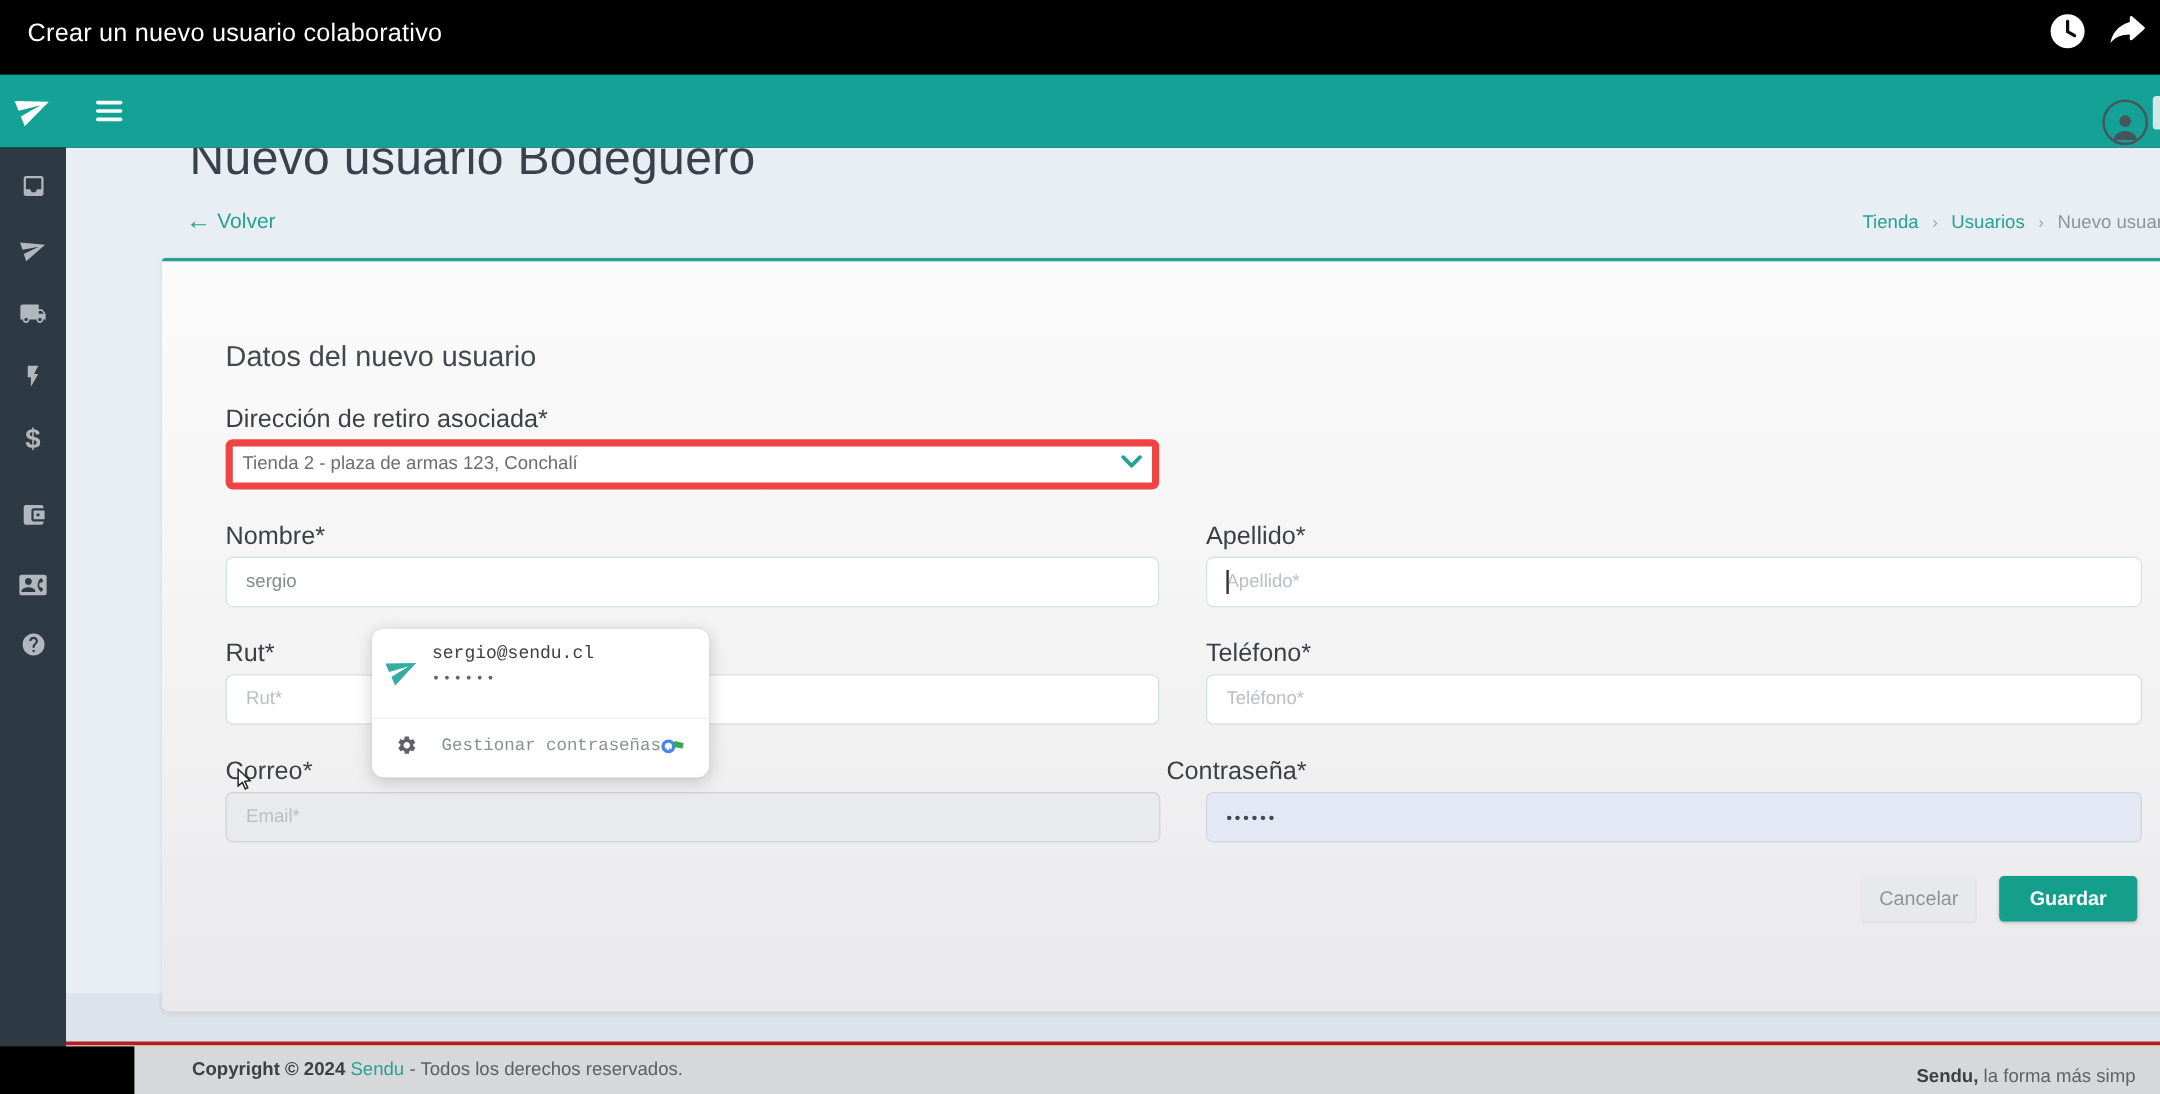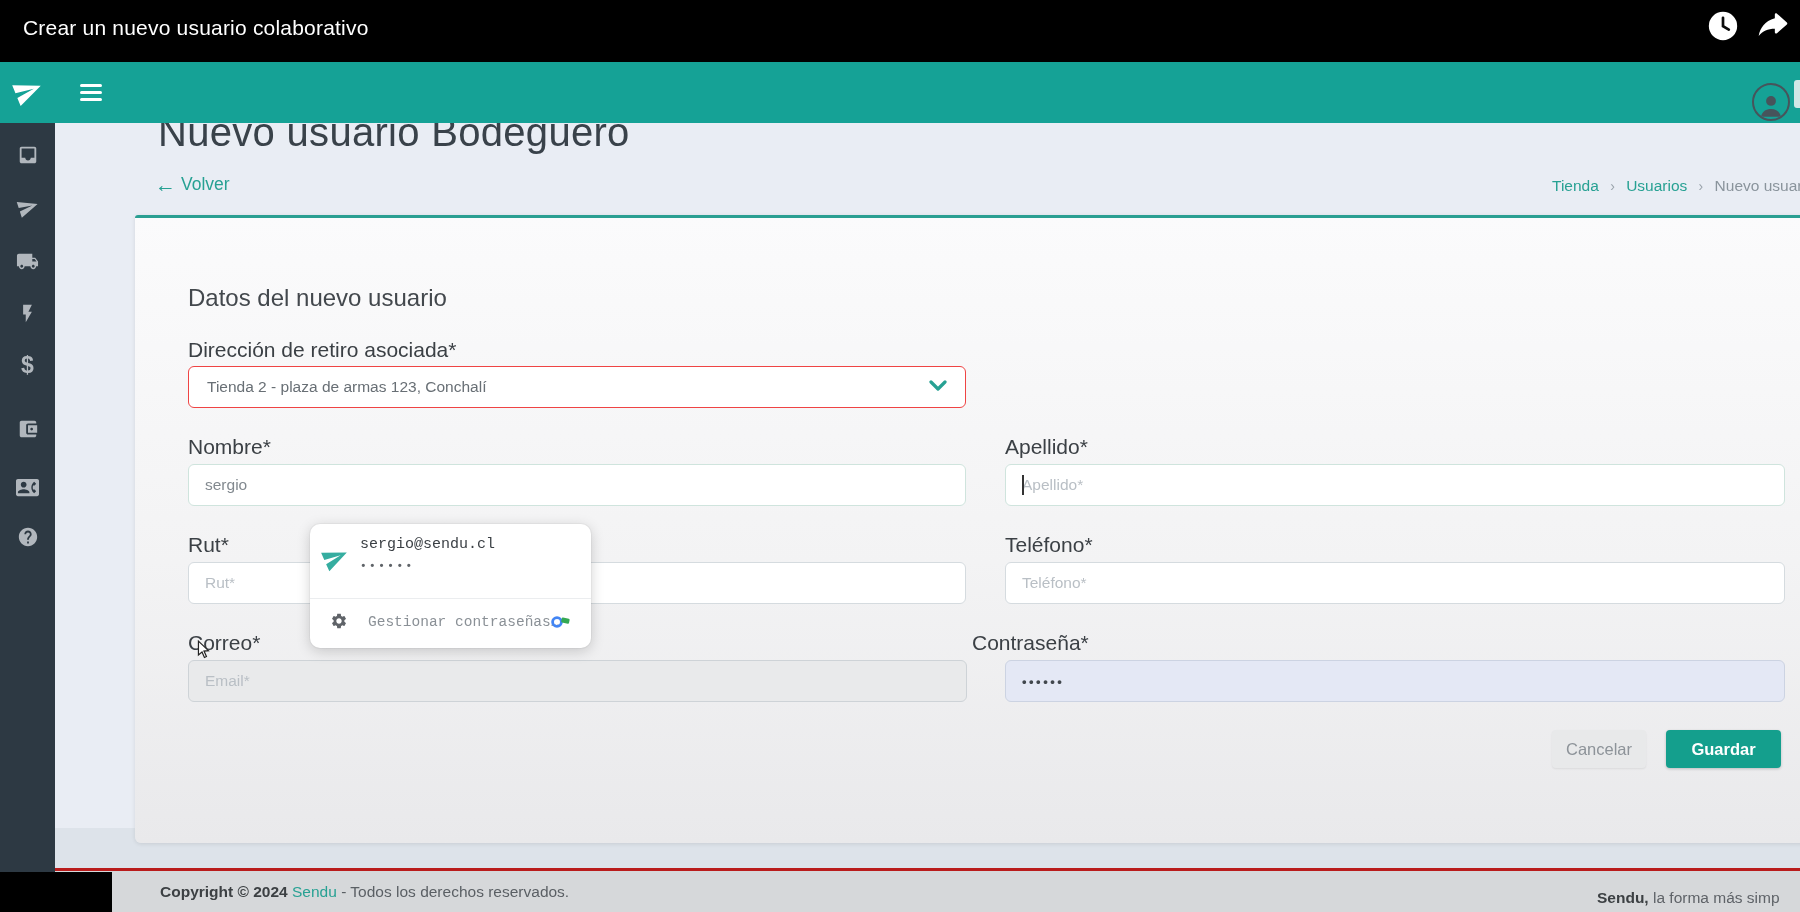--- a/index.html
+++ b/index.html
@@ -42,22 +42,22 @@
   .card{left:135px;top:215px;width:1675px;height:625px;z-index:2;
         background:linear-gradient(180deg,#fbfbfc 0%,#f3f3f4 55%,#e9e9eb 100%);
         border-top:3px solid var(--c-cardline,#2a9f92);border-radius:3px 3px 6px 6px;
         box-shadow:0 1px 4px rgba(0,0,0,.10);}
   .section-title{left:188px;top:284px;z-index:3;font-size:24px;color:#43484d;}
   .flabel{z-index:3;font-size:21px;font-weight:normal;color:#3b4045;}
   .finput{z-index:3;box-sizing:border-box;height:42px;border-radius:6px;background:#fff;
           border:1px solid #d5dbdf;font-family:inherit;font-size:15.5px;color:#82898f;padding:0 16px;outline:none;}
   .finput::placeholder{color:#b9bfc5;opacity:1;}
   .teal-border{border-color:#cfe4dd;}
-  .select-box{z-index:3;box-sizing:border-box;background:#fff;border:1px solid #ef4444;border-radius:6px;
-              display:flex;align-items:center;padding:0 18px;font-size:15.5px;color:#686f75;cursor:pointer;}
+  .select-box{z-index:3;box-sizing:border-box;background:#fff;border:6px solid #ef4444;border-radius:6px;
+              display:flex;align-items:center;padding:0 8px;font-size:15.5px;color:#686f75;cursor:pointer;}
   .select-box .stxt{flex:1;}
   .grayfill{background:#e9eaeb;border-color:#ced3d7;}
   .bluefill{background:#e4e8f5;border-color:#ccd3e2;color:#41474d;font-size:13px;letter-spacing:2.5px;font-weight:bold;}
   .caret-line{left:1022px;top:475px;width:1.6px;height:20px;background:#333;z-index:4;}
 
   .btn{z-index:3;border:none;border-radius:4px;font-family:inherit;font-size:16.5px;cursor:pointer;}
   .btn-cancel{left:1552px;top:730px;width:94px;height:38px;background:#e8e9ea;color:#8d9399;box-shadow:0 1px 2px rgba(0,0,0,.08);}
   .btn-save{left:1666px;top:730px;width:115px;height:38px;background:var(--c-save,#149f8d);color:#fff;font-weight:600;box-shadow:0 1px 3px rgba(0,0,0,.2);}
 
   

